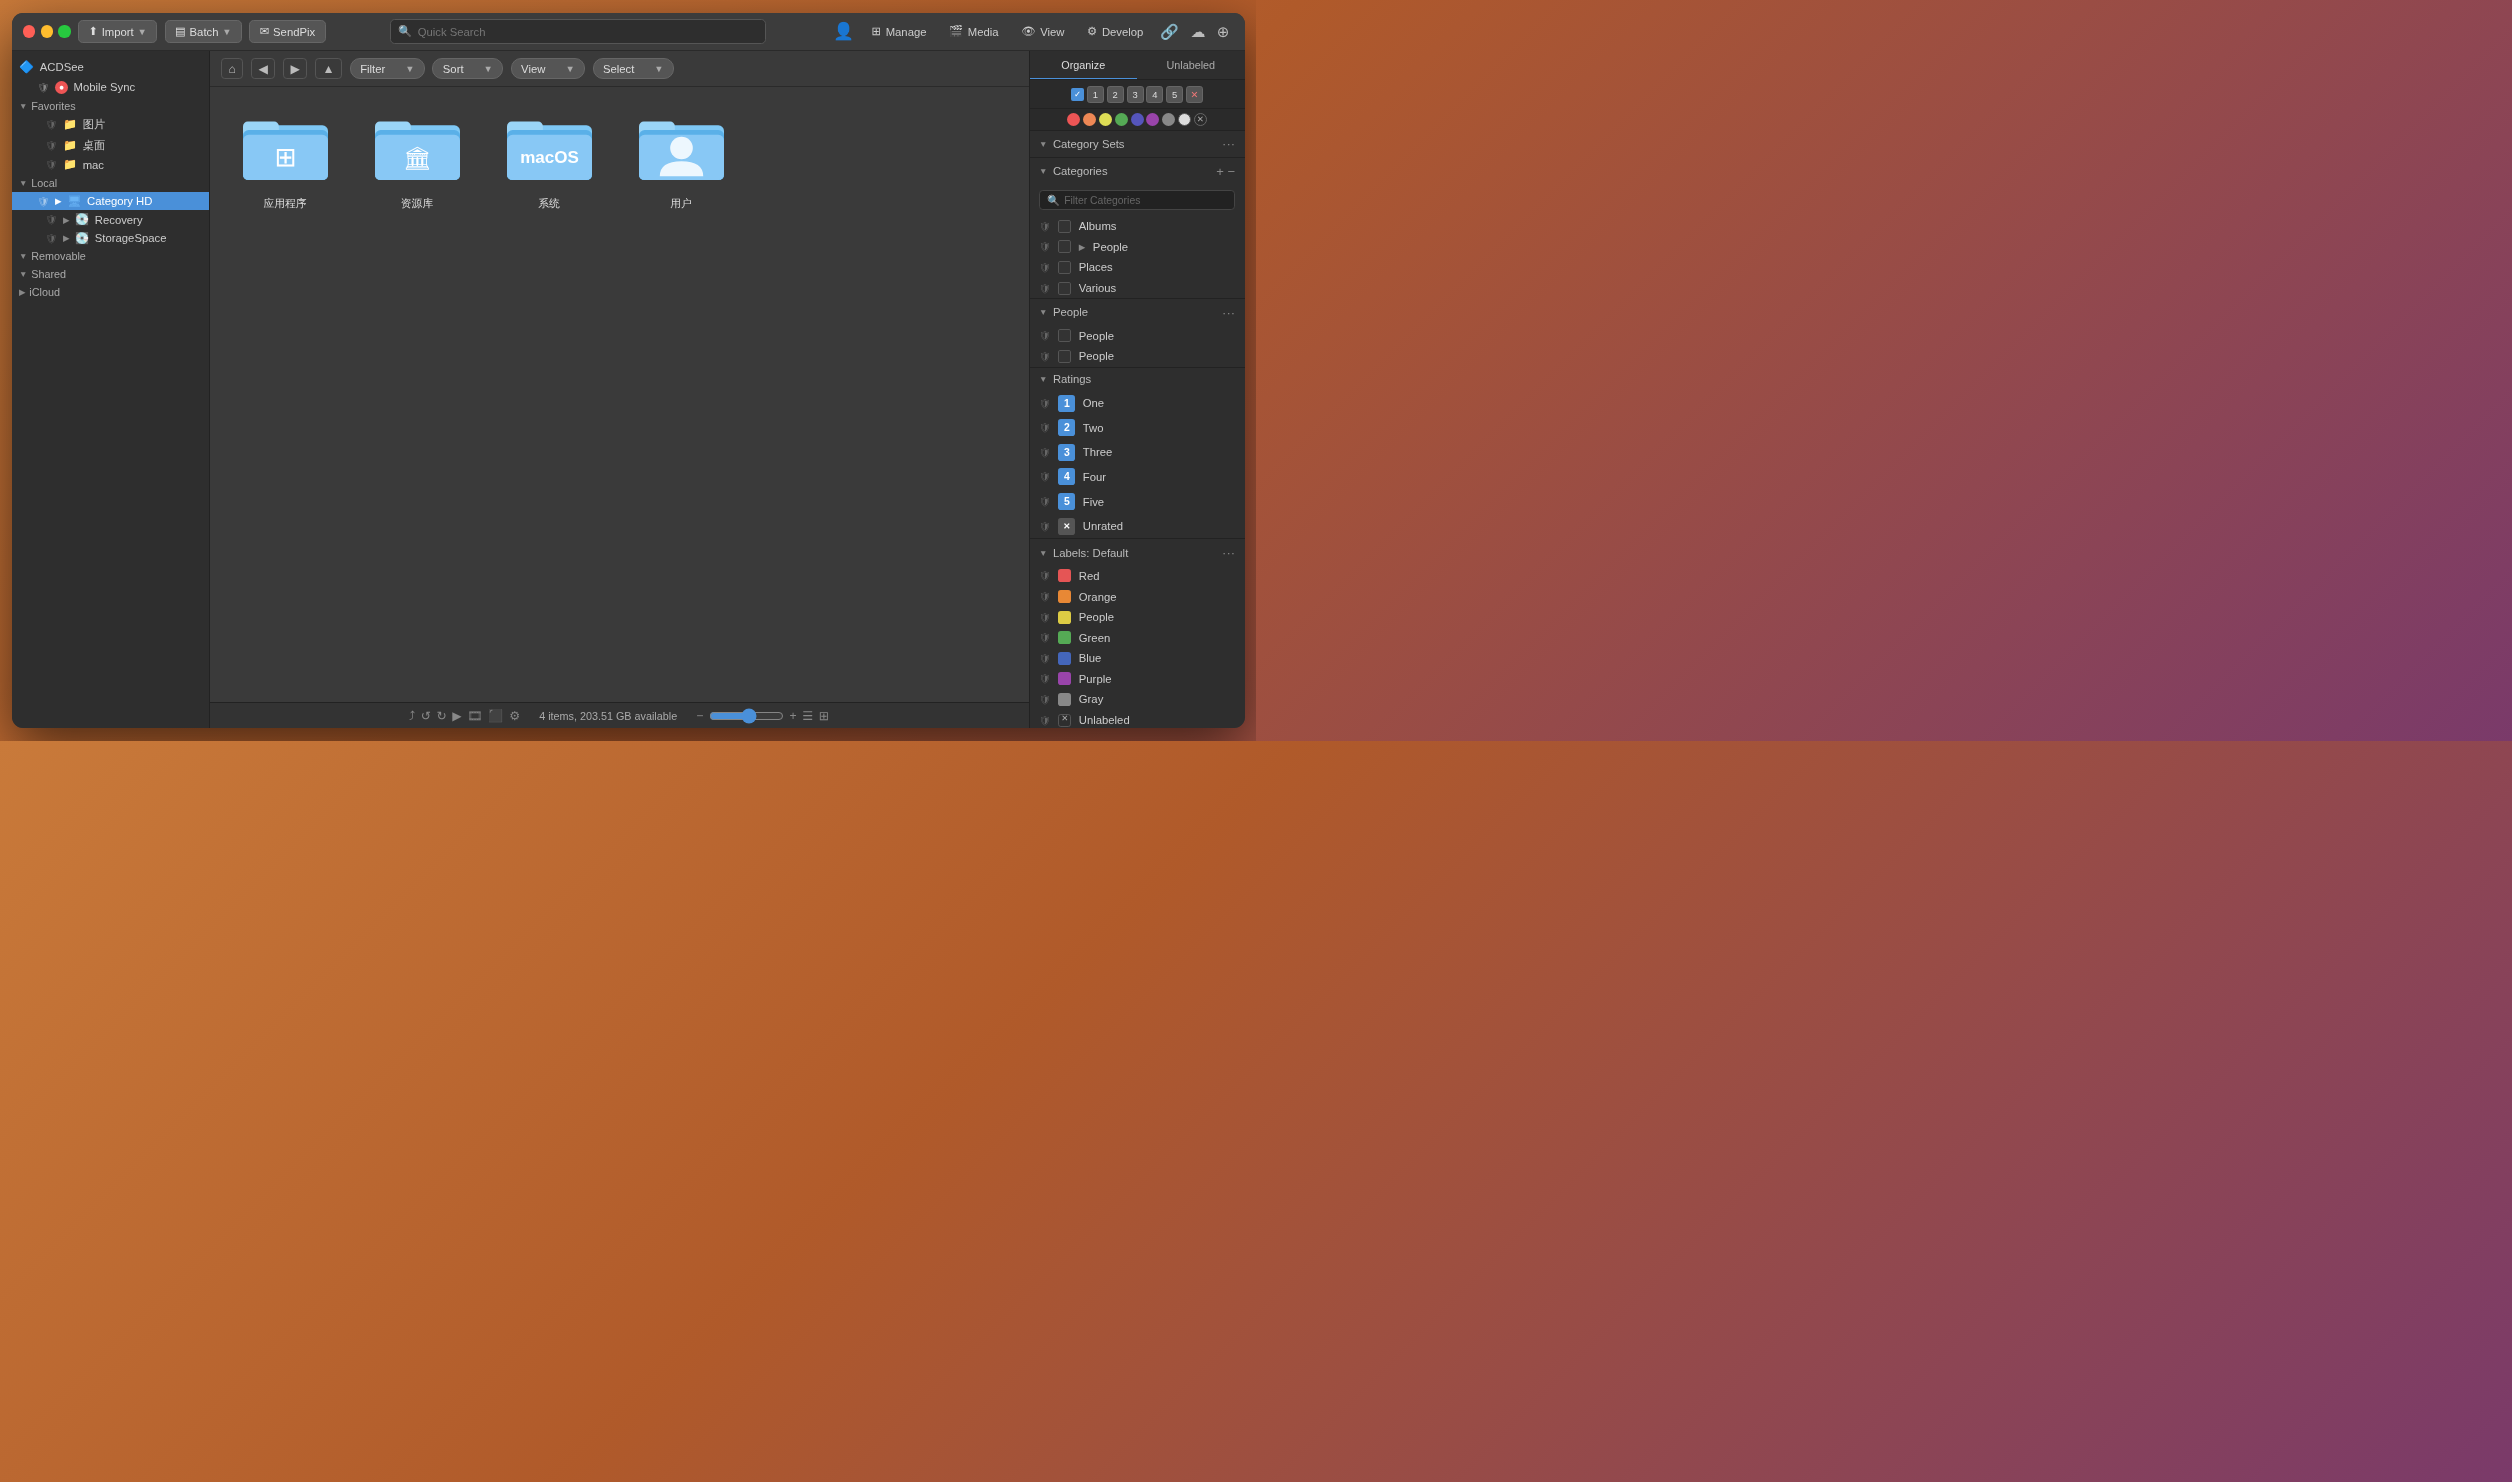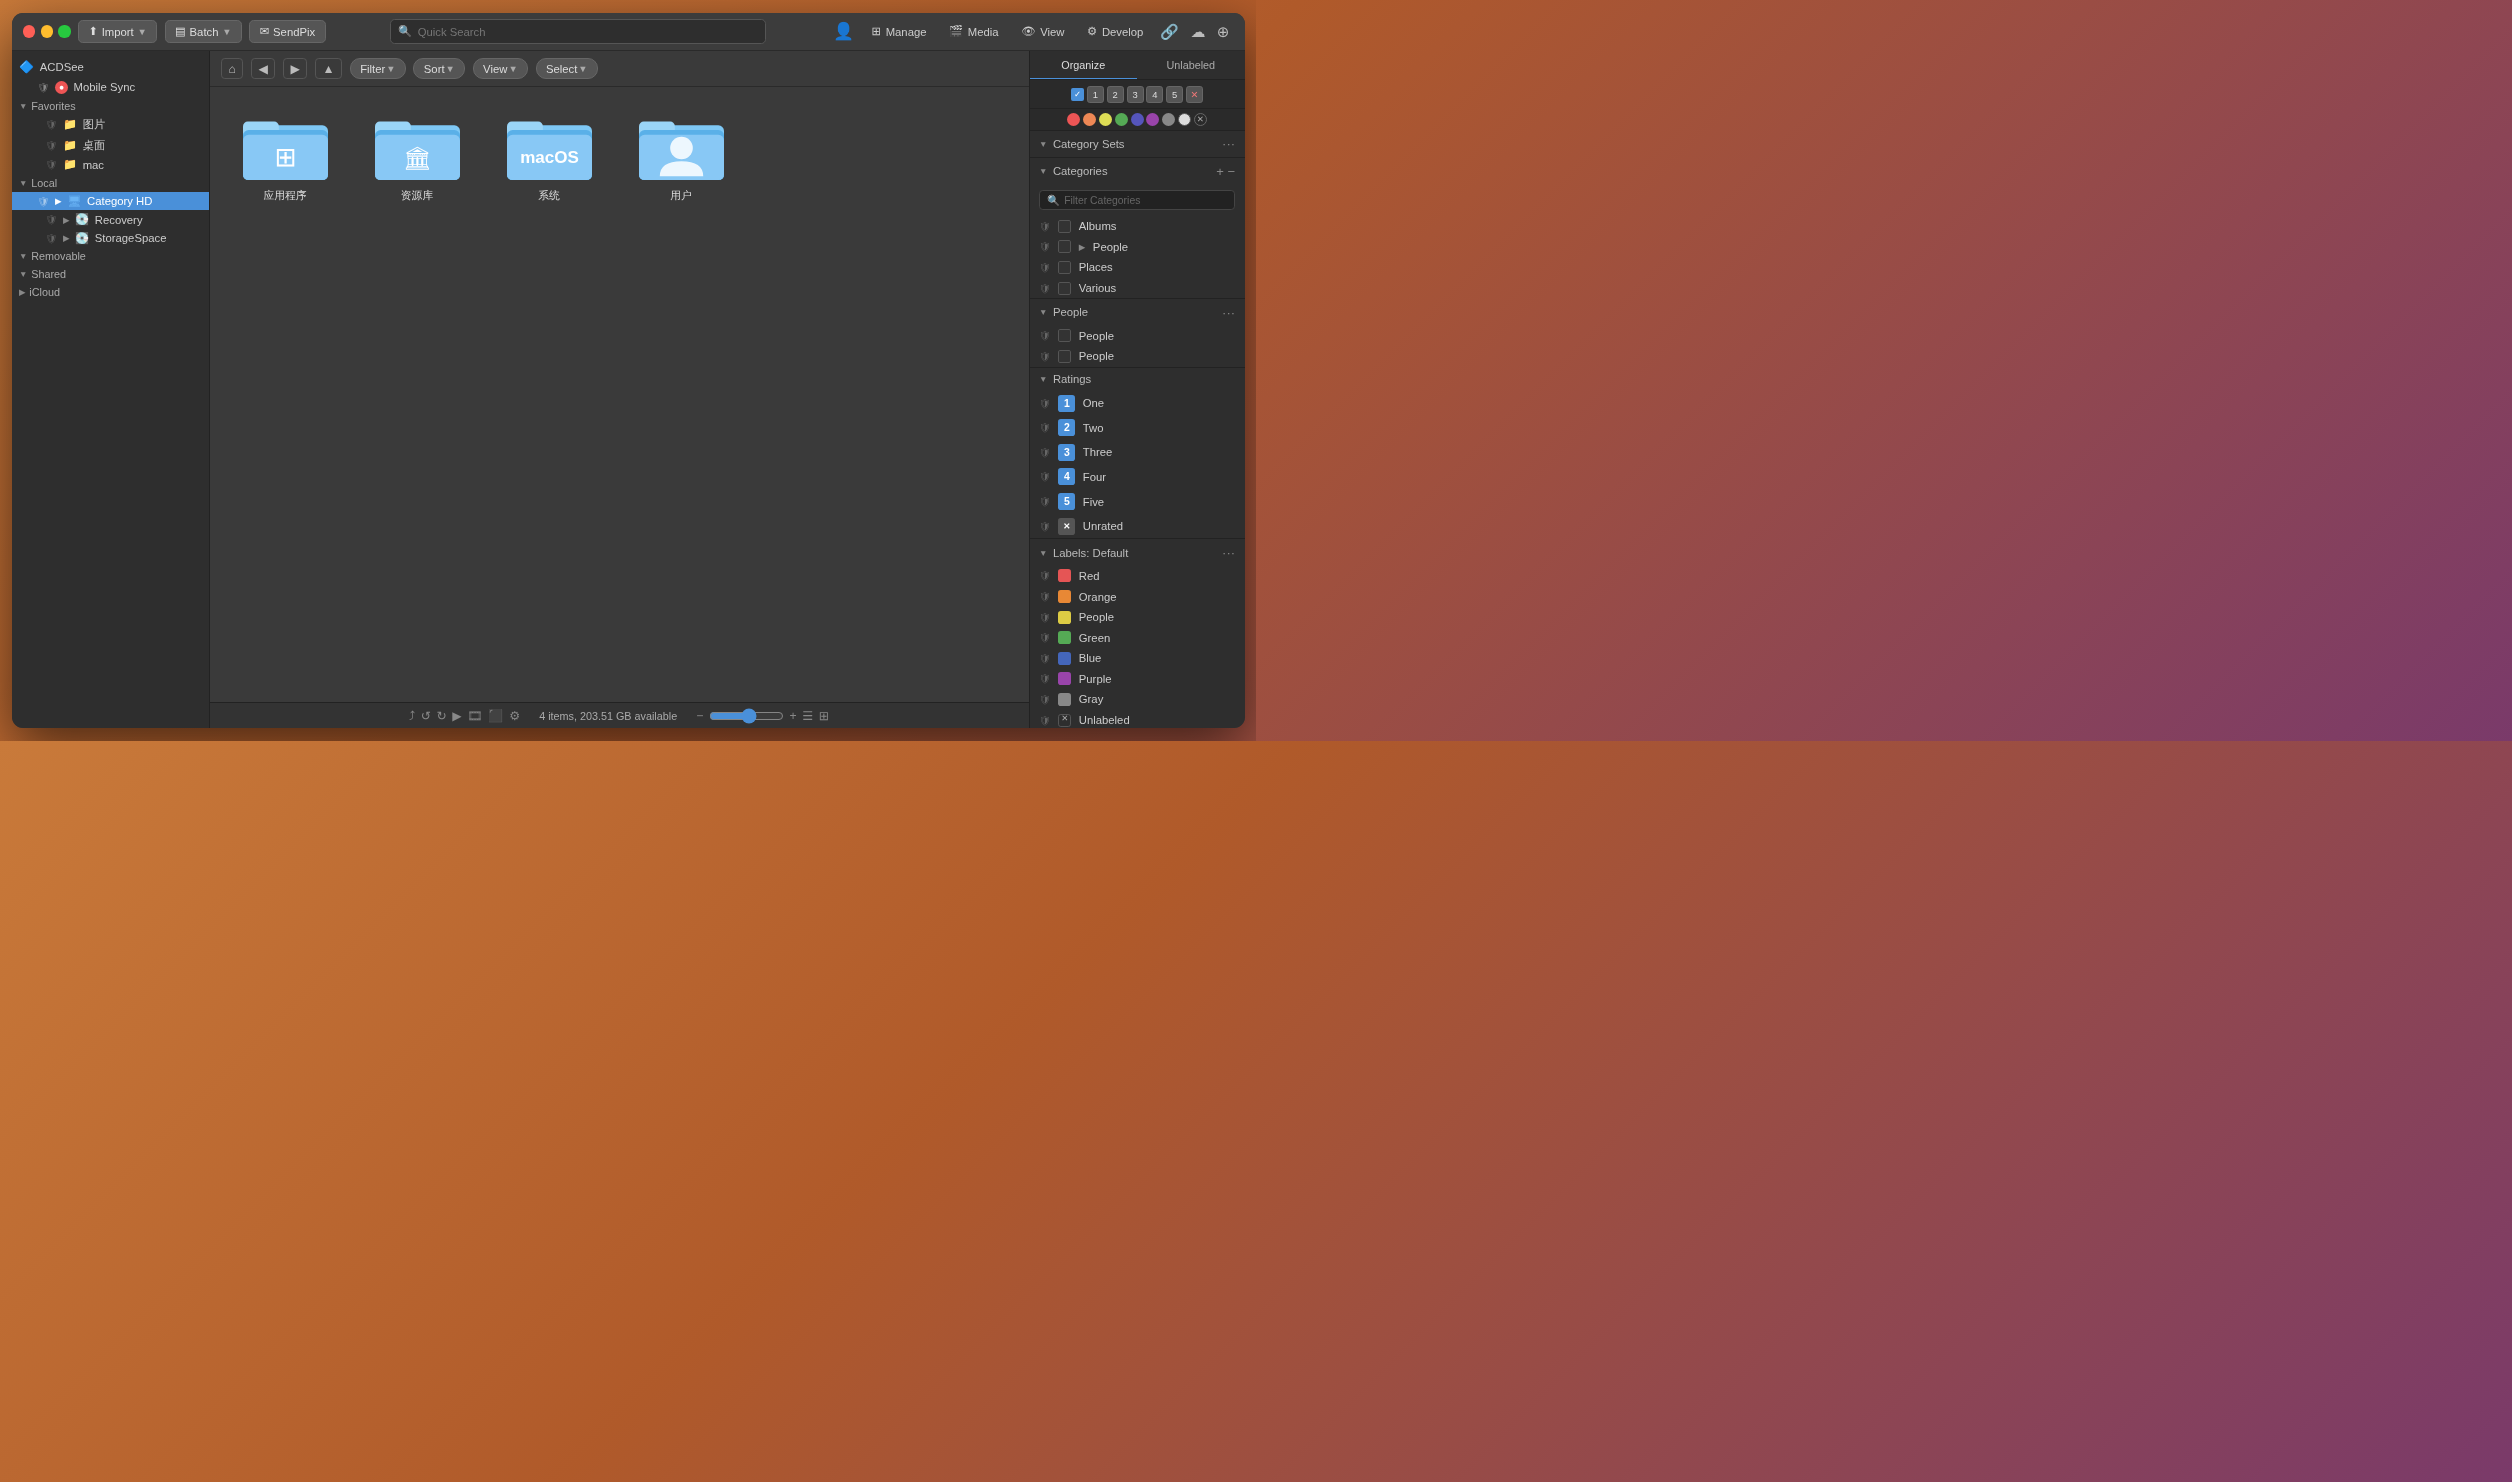--- a/index.html
+++ b/index.html
@@ -171,21 +171,21 @@
     .filter-btn {
       background: #555;
       border: 0.9px solid #666;
       border-radius: 10px;
       color: #ddd;
       font-size: 11.3px;
       padding: 3.8px 9.4px;
       cursor: pointer;
       display: flex;
       align-items: center;
-      gap: 1px;
+      gap: 20px;
     }
     .filter-btn .arrow { font-size: 9.4px; color: #aaa; }
     
     .file-grid {
       flex: 1;
       overflow-y: auto;
       padding: 19px;
       display: flex;
       flex-wrap: wrap;
       gap: 19px;
@@ -204,21 +204,21 @@
       padding: 7.5px;
       border-radius: 5.6px;
     }
     .folder-icon-svg {
       width: 85px;
       height: 68px;
     }
     .folder-label {
       font-size: 10.8px;
       color: #ddd;
-      margin-top: 7px;
+      margin-top: 15px;
       text-align: center;
     }
     
     .status-bar {
       height: 26px;
       background: #333;
       display: flex;
       align-items: center;
       justify-content: center;
       font-size: 10.8px;

